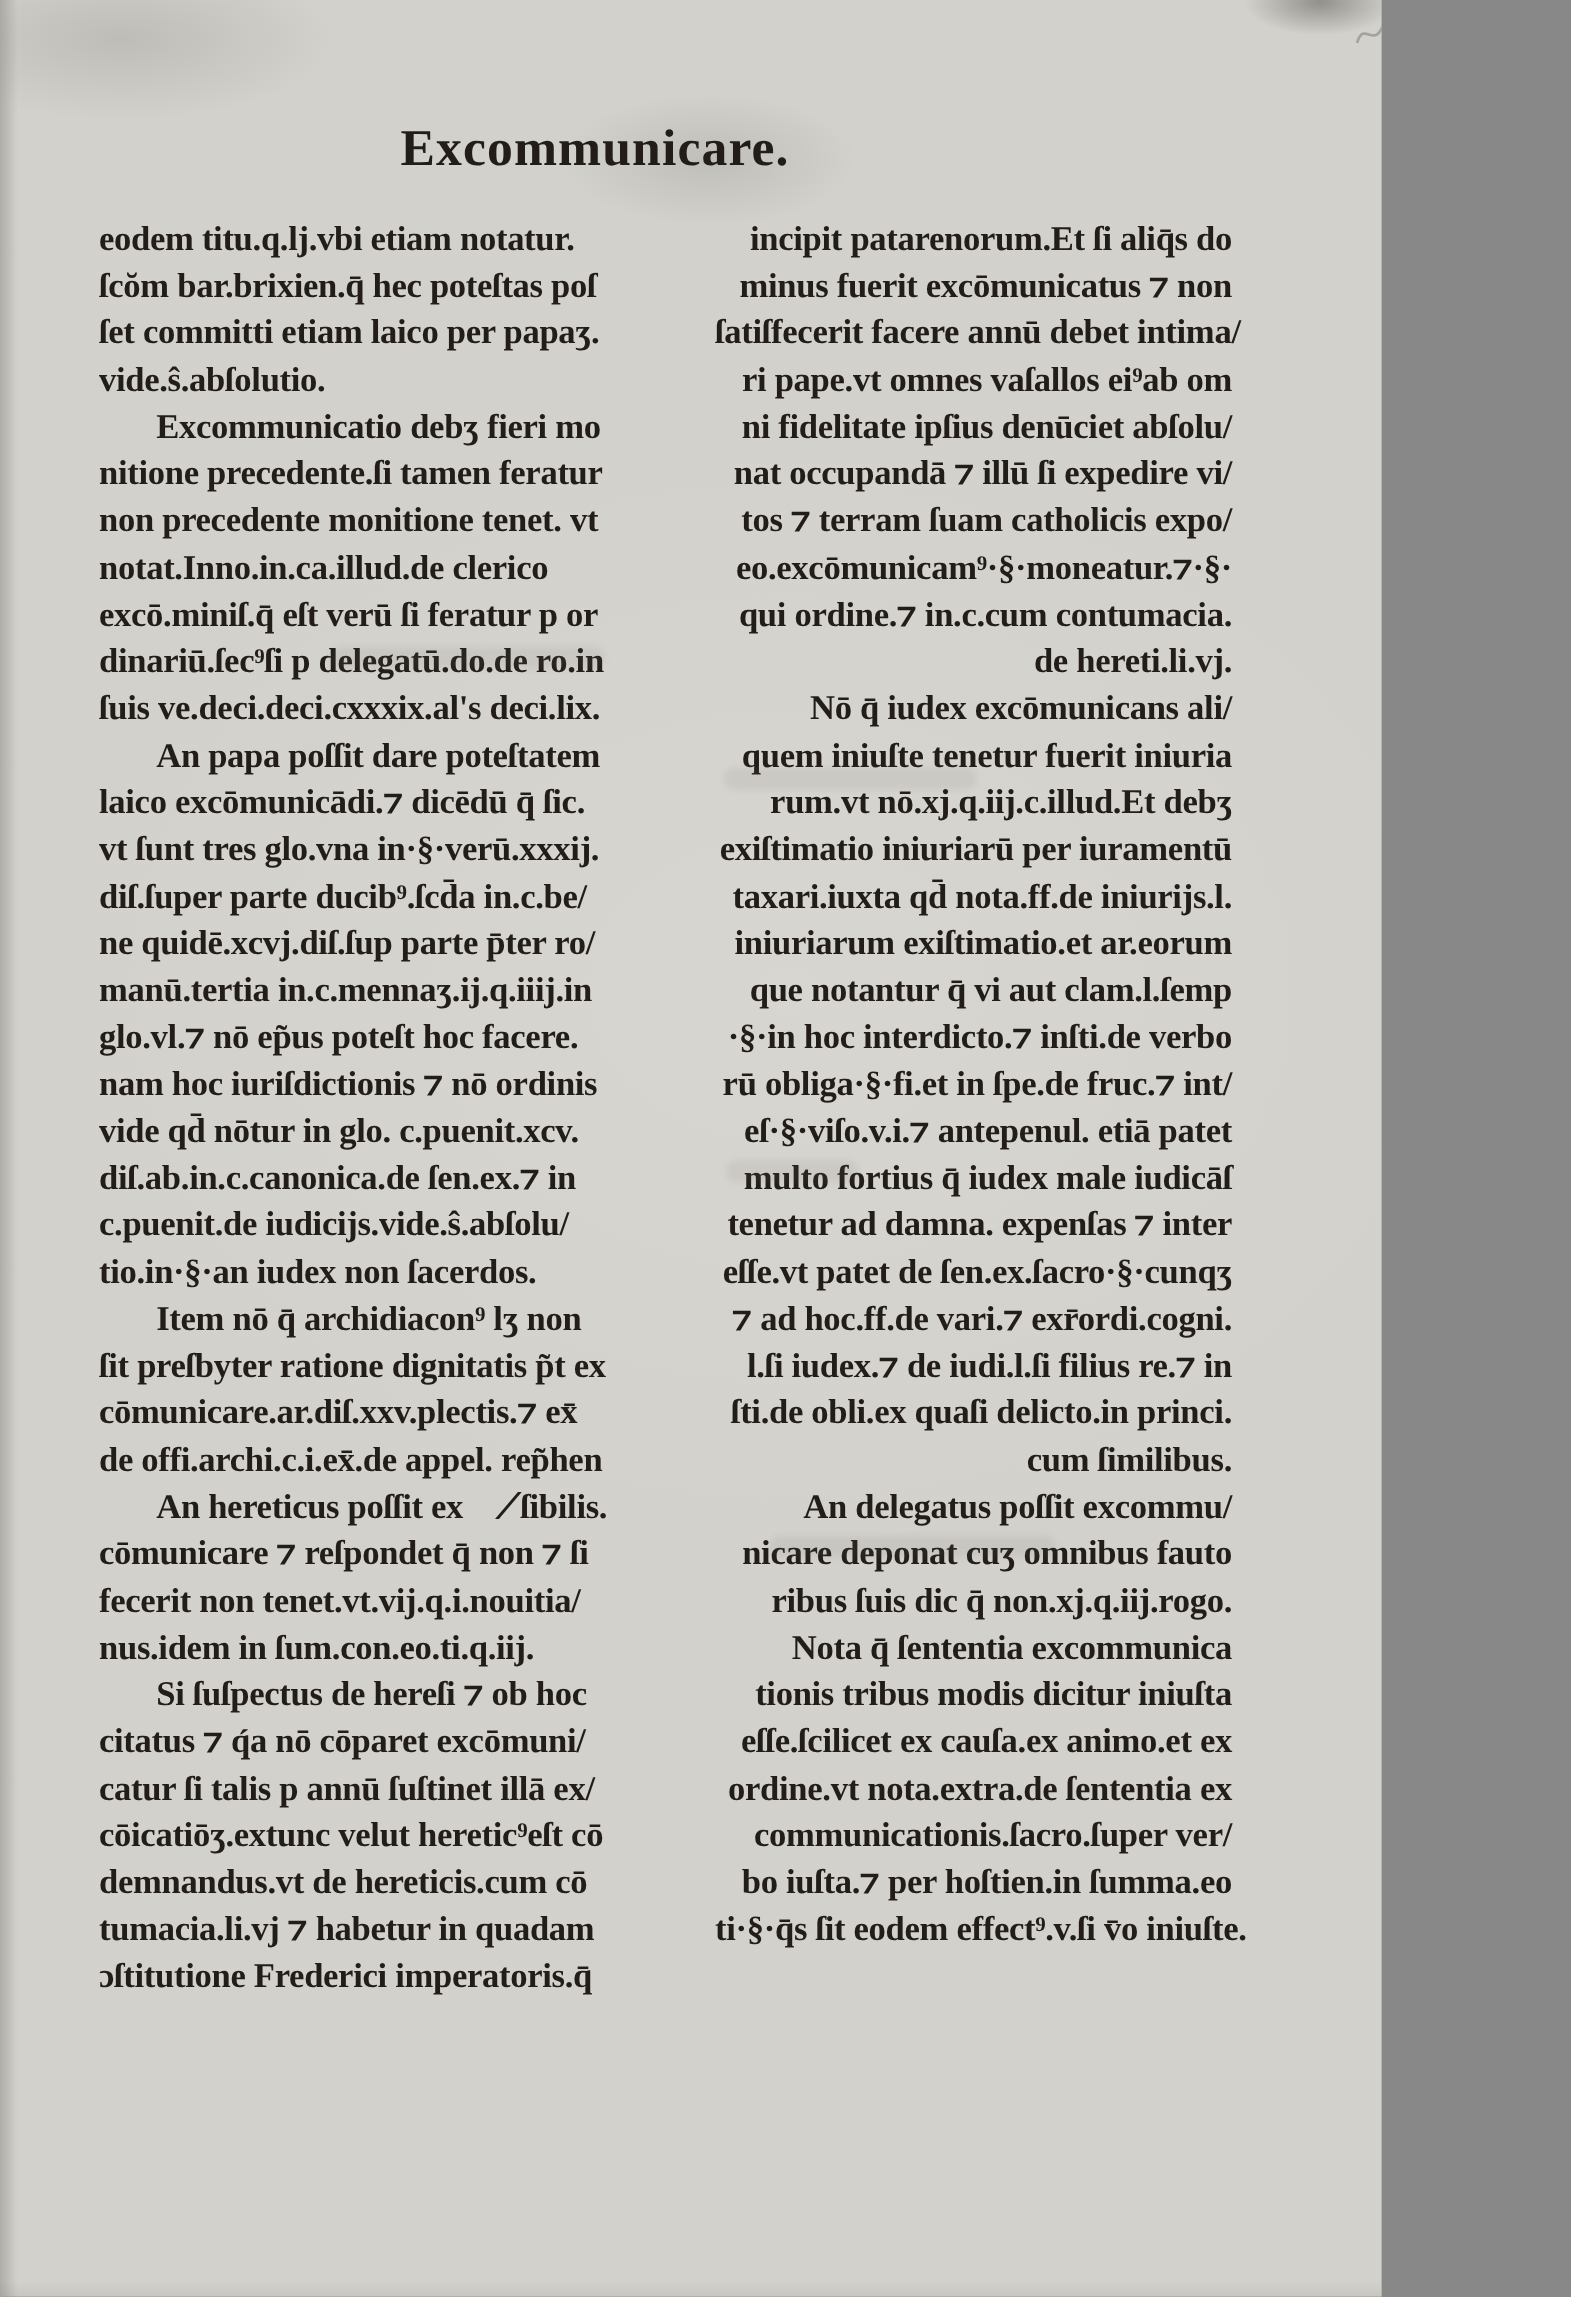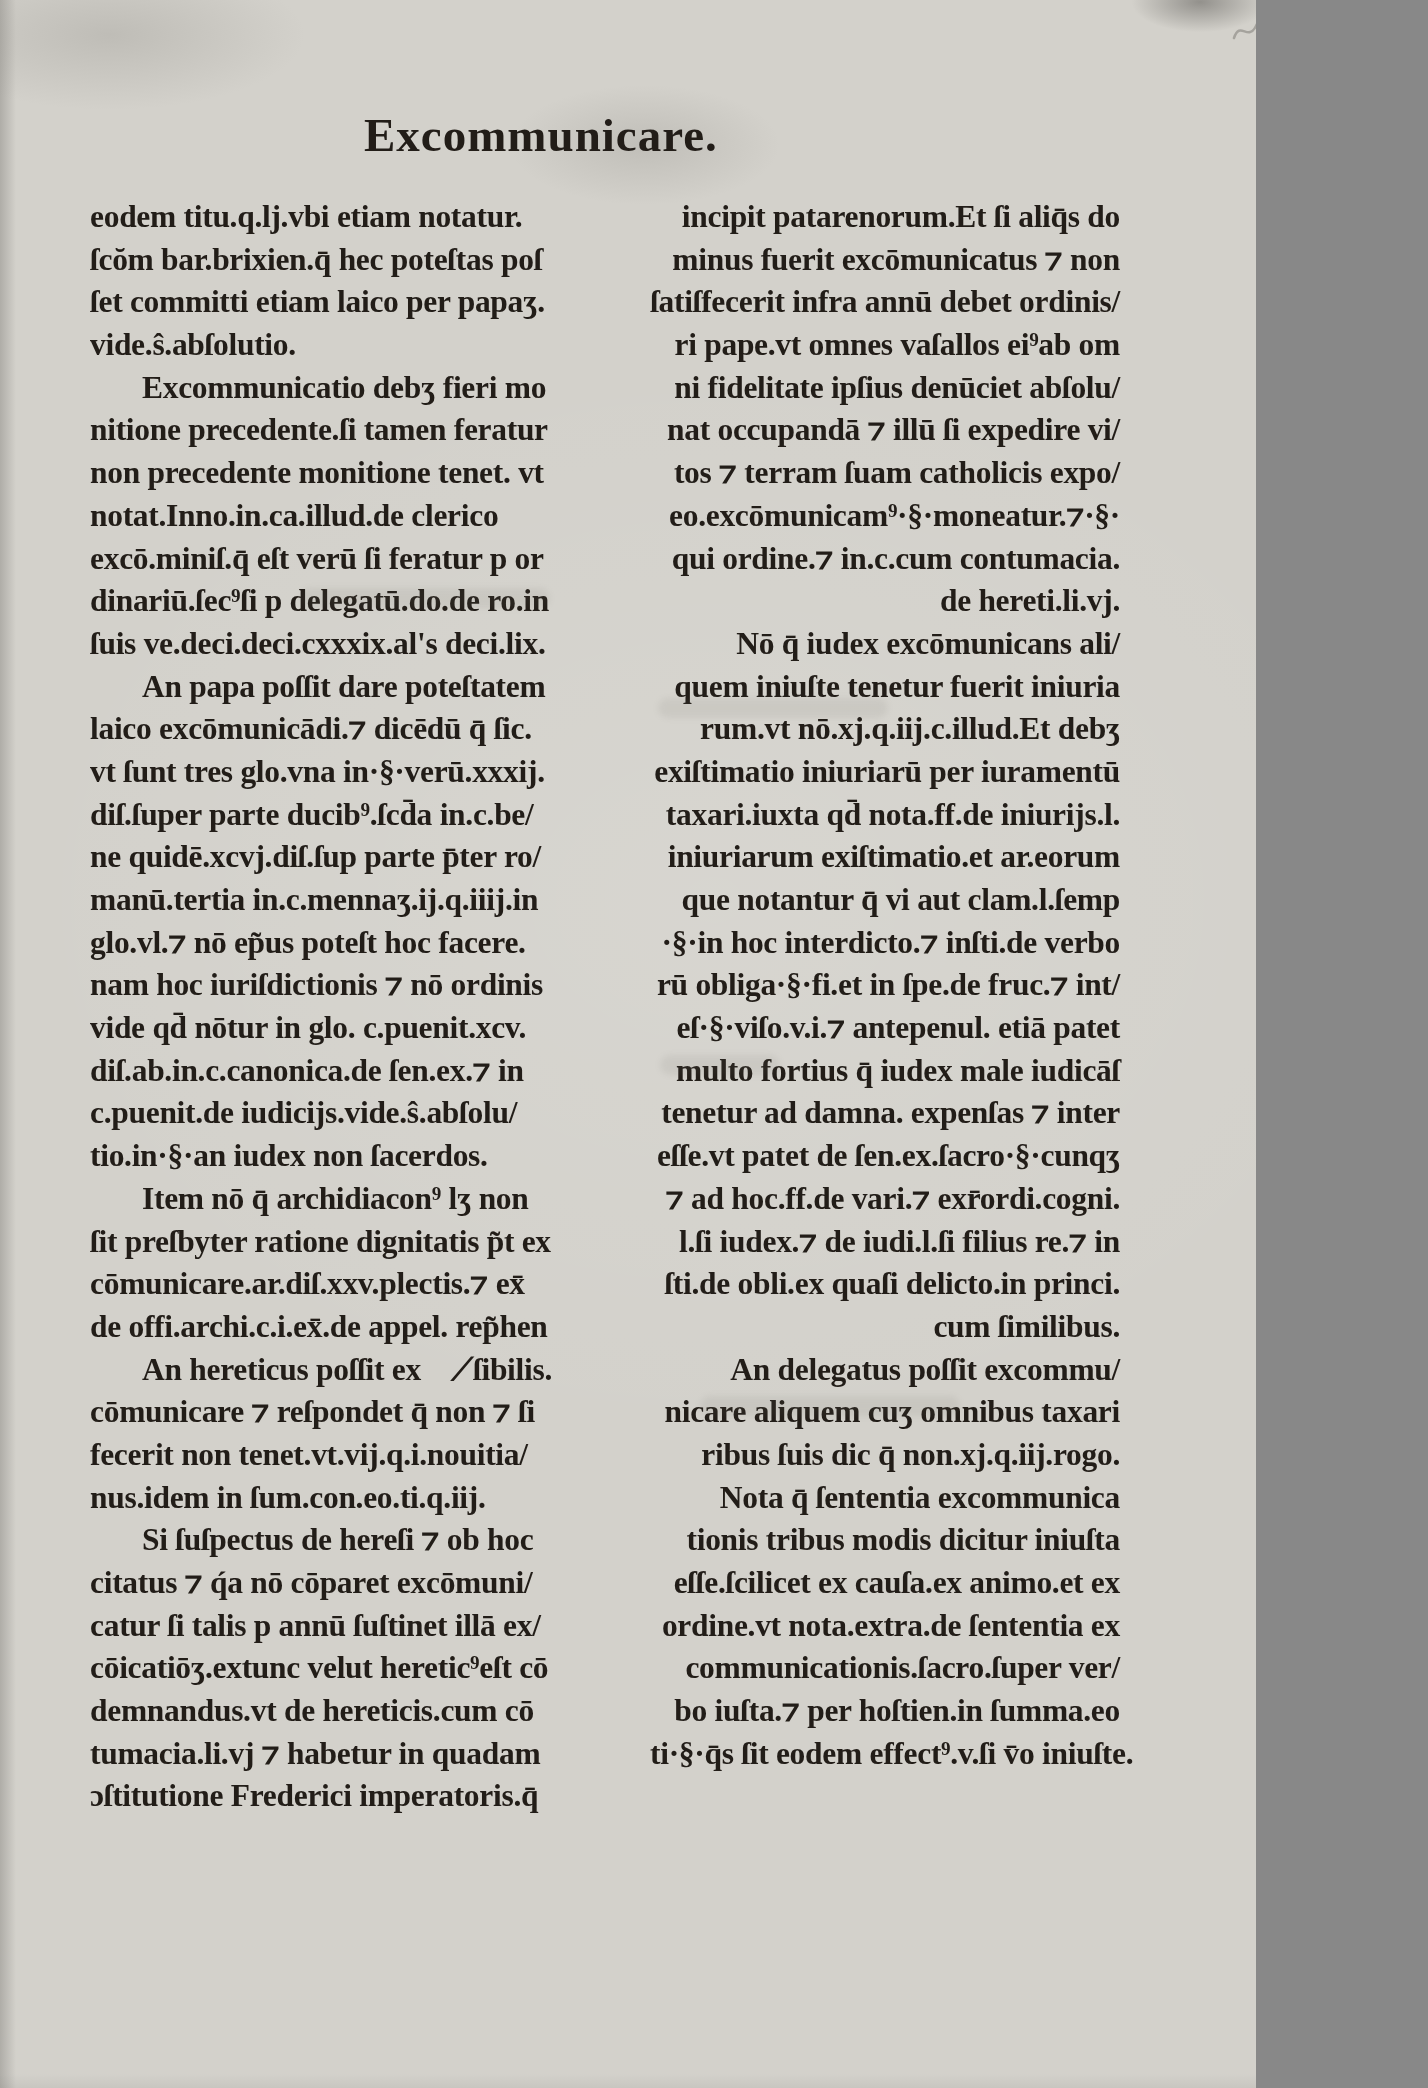--- a/index.html
+++ b/index.html
@@ -92,21 +92,21 @@
         <div class="line">citatus ⁊ q́a nō cōparet excōmuni/</div>
         <div class="line">catur ſi talis p annū ſuſtinet illā ex/</div>
         <div class="line">cōicatiōʒ.extunc velut heretic⁹eſt cō</div>
         <div class="line">demnandus.vt de hereticis.cum cō</div>
         <div class="line">tumacia.li.vj ⁊ habetur in quadam</div>
         <div class="line">ɔſtitutione Frederici imperatoris.q̄</div>
       </div>
     <div class="col col-right">
         <div class="line">incipit patarenorum.Et ſi aliq̄s do</div>
         <div class="line">minus fuerit excōmunicatus ⁊ non</div>
-        <div class="line">ſatiſfecerit infra annū debet ordinis/</div>
+        <div class="line">ſatiſfecerit facere annū debet intima/</div>
         <div class="line">ri pape.vt omnes vaſallos ei⁹ab om</div>
         <div class="line">ni fidelitate ipſius denūciet abſolu/</div>
         <div class="line">nat occupandā ⁊ illū ſi expedire vi/</div>
         <div class="line">tos ⁊ terram ſuam catholicis expo/</div>
         <div class="line">eo.excōmunicam⁹·§·moneatur.⁊·§·</div>
         <div class="line">qui ordine.⁊ in.c.cum contumacia.</div>
         <div class="line">de hereti.li.vj.</div>
         <div class="line indent">Nō q̄ iudex excōmunicans ali/</div>
         <div class="line">quem iniuſte tenetur fuerit iniuria</div>
         <div class="line">rum.vt nō.xj.q.iij.c.illud.Et debʒ</div>
@@ -118,21 +118,21 @@
         <div class="line">rū obliga·§·fi.et in ſpe.de fruc.⁊ int/</div>
         <div class="line">eſ·§·viſo.v.i.⁊ antepenul. etiā patet</div>
         <div class="line">multo fortius q̄ iudex male iudicāſ</div>
         <div class="line">tenetur ad damna. expenſas ⁊ inter</div>
         <div class="line">eſſe.vt patet de ſen.ex.ſacro·§·cunqʒ</div>
         <div class="line">⁊ ad hoc.ff.de vari.⁊ exr̄ordi.cogni.</div>
         <div class="line">l.ſi iudex.⁊ de iudi.l.ſi filius re.⁊ in</div>
         <div class="line">ſti.de obli.ex quaſi delicto.in princi.</div>
         <div class="line">cum ſimilibus.</div>
         <div class="line indent">An delegatus poſſit excommu/</div>
-        <div class="line">nicare aliquem cuʒ omnibus taxari</div>
+        <div class="line">nicare deponat cuʒ omnibus fauto</div>
         <div class="line">ribus ſuis dic q̄ non.xj.q.iij.rogo.</div>
         <div class="line indent">Nota q̄ ſententia excommunica</div>
         <div class="line">tionis tribus modis dicitur iniuſta</div>
         <div class="line">eſſe.ſcilicet ex cauſa.ex animo.et ex</div>
         <div class="line">ordine.vt nota.extra.de ſententia ex</div>
         <div class="line">communicationis.ſacro.ſuper ver/</div>
         <div class="line">bo iuſta.⁊ per hoſtien.in ſumma.eo</div>
         <div class="line">ti·§·q̄s ſit eodem effect⁹.v.ſi v̄o iniuſte.</div>
       </div>
   </div>

